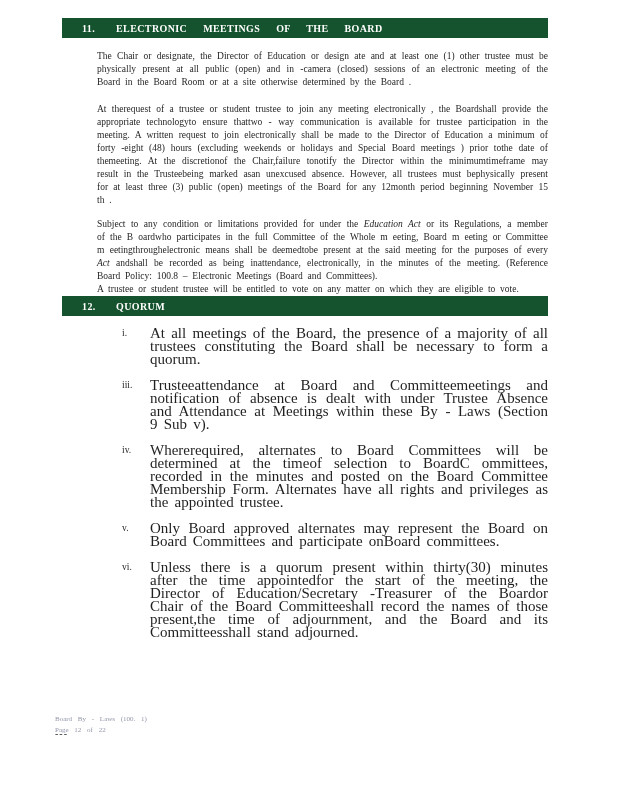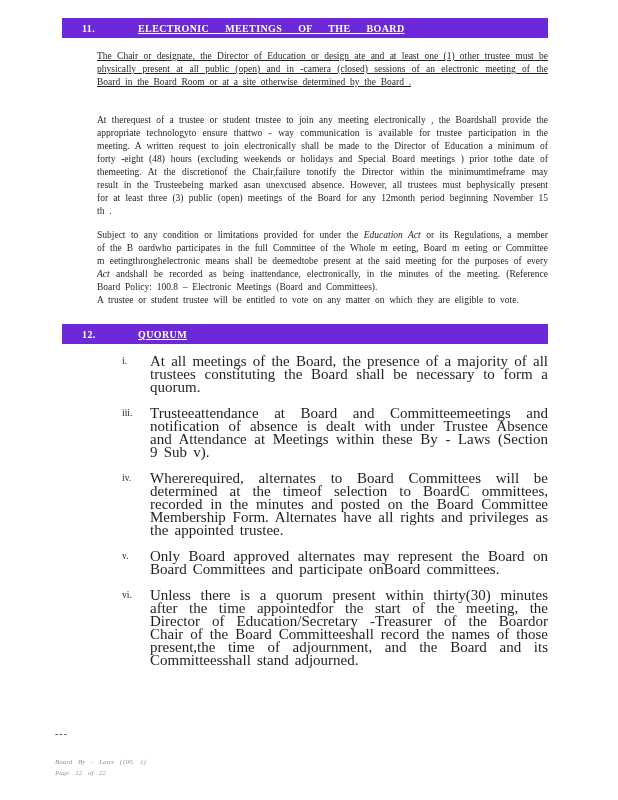--- a/index.html
+++ b/index.html
@@ -9,57 +9,56 @@
     color: #1f1f1f;
     position: relative;
   }
   .content {
     position: absolute;
     left: 62px;
     top: 18px;
     width: 486px;
   }
   .bar {
-    background: #6d28d9;
+    background: #14532d;
     color: #ffffff;
     height: 20px;
     display: flex;
     align-items: center;
     font-weight: bold;
     font-size: 10px;
     letter-spacing: 0.4px;
   }
   .bar .num {
     margin-left: 20px;
     width: 26px;
     flex-shrink: 0;
   }
   .bar .title {
-    margin-left: 30px;
+    margin-left: 8px;
     word-spacing: 13px;
     white-space: nowrap;
-    text-decoration: underline;
   }
   .bar1 { margin-bottom: 12px; }
   .bar2 { margin-bottom: 11px; }
   .bar3 { margin-bottom: 9px; }
   .paras {
     margin-left: 35px;
     width: 451px;
   }
   .para {
     font-size: 9.5px;
     line-height: 13px;
     text-align: justify;
     word-spacing: 2.4px;
   }
-  .p1 { margin-bottom: 25px; text-decoration: underline; }
+  .p1 { margin-bottom: 14px; }
   .p2 { margin-bottom: 11px; }
   .p3 { }
-  .p4 { margin-bottom: 17px; }
+  .p4 { }
   .it { font-style: italic; }
   .list {
     margin-left: 60px;
     width: 426px;
   }
   .list-item {
     display: flex;
     margin-bottom: 13px;
   }
   .list-item .roman {
@@ -81,24 +80,23 @@
     position: absolute;
     left: 55px;
     top: 728px;
     font-size: 10px;
     letter-spacing: 1px;
     color: #333333;
   }
   .footer {
     position: absolute;
     left: 55px;
-    top: 757px;
+    top: 714px;
     font-size: 7px;
     line-height: 11px;
-    font-style: italic;
     color: #9296aa;
     word-spacing: 4px;
   }
 </style>
 </head>
 <body>
 
 <div class="content">
 
   <div class="bar bar1">

